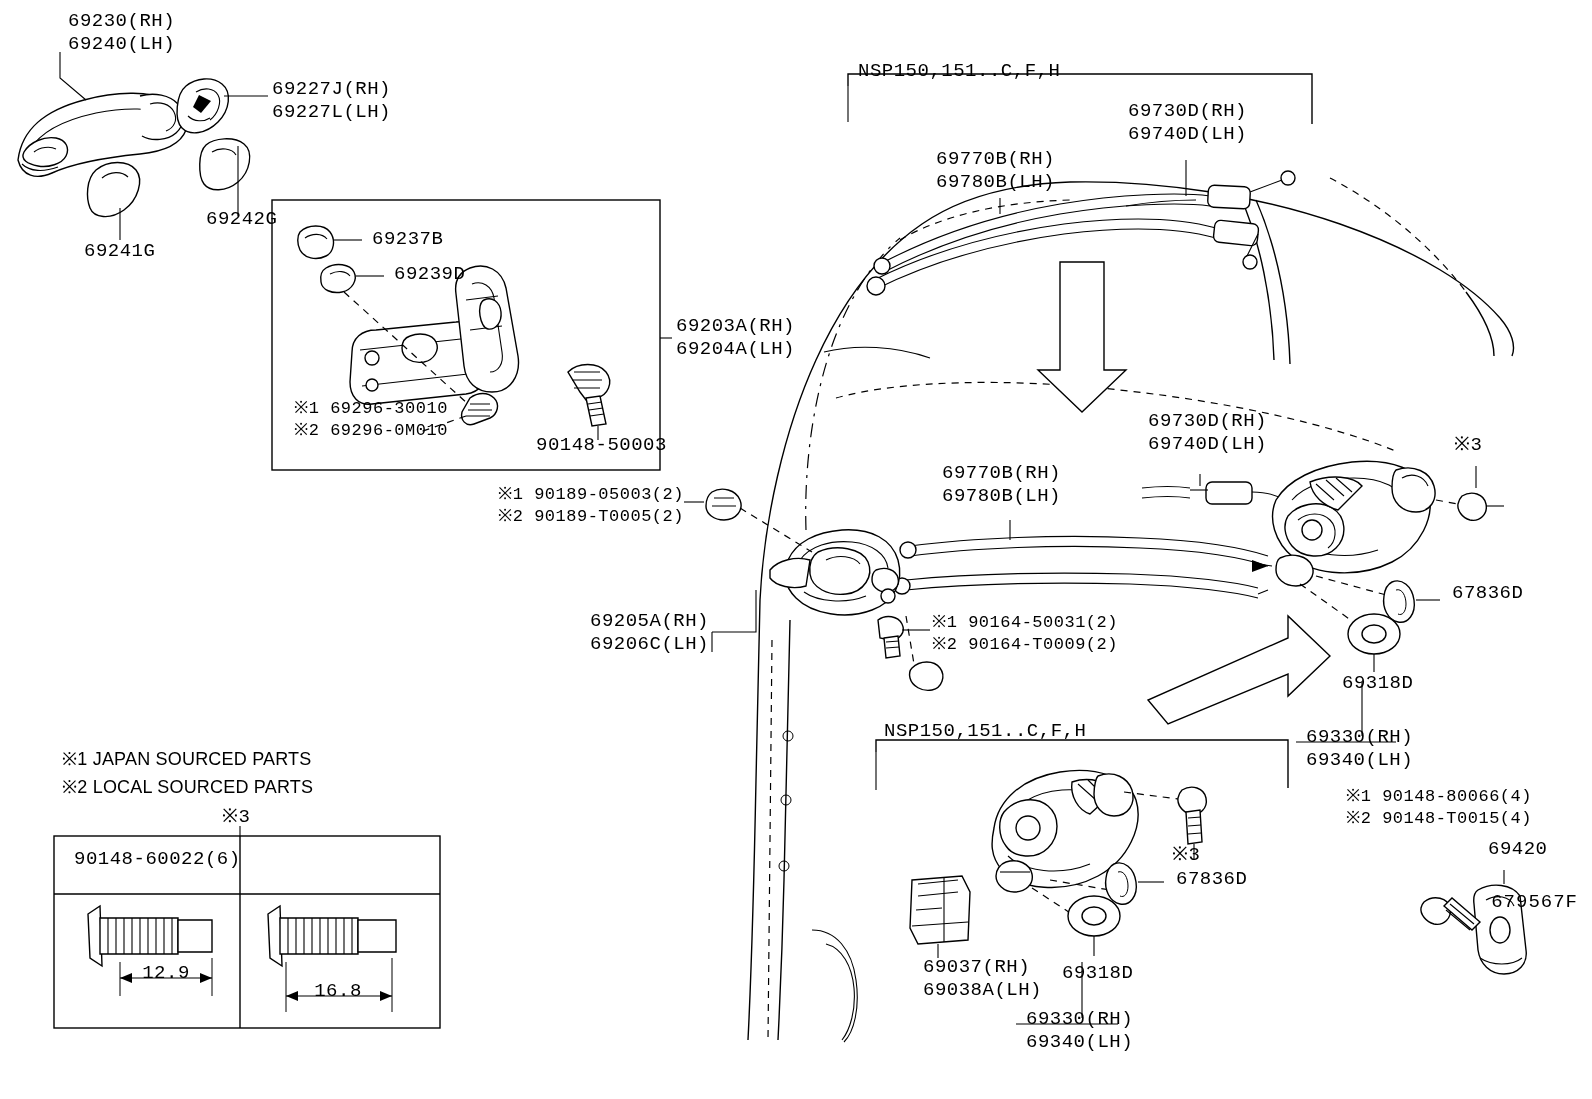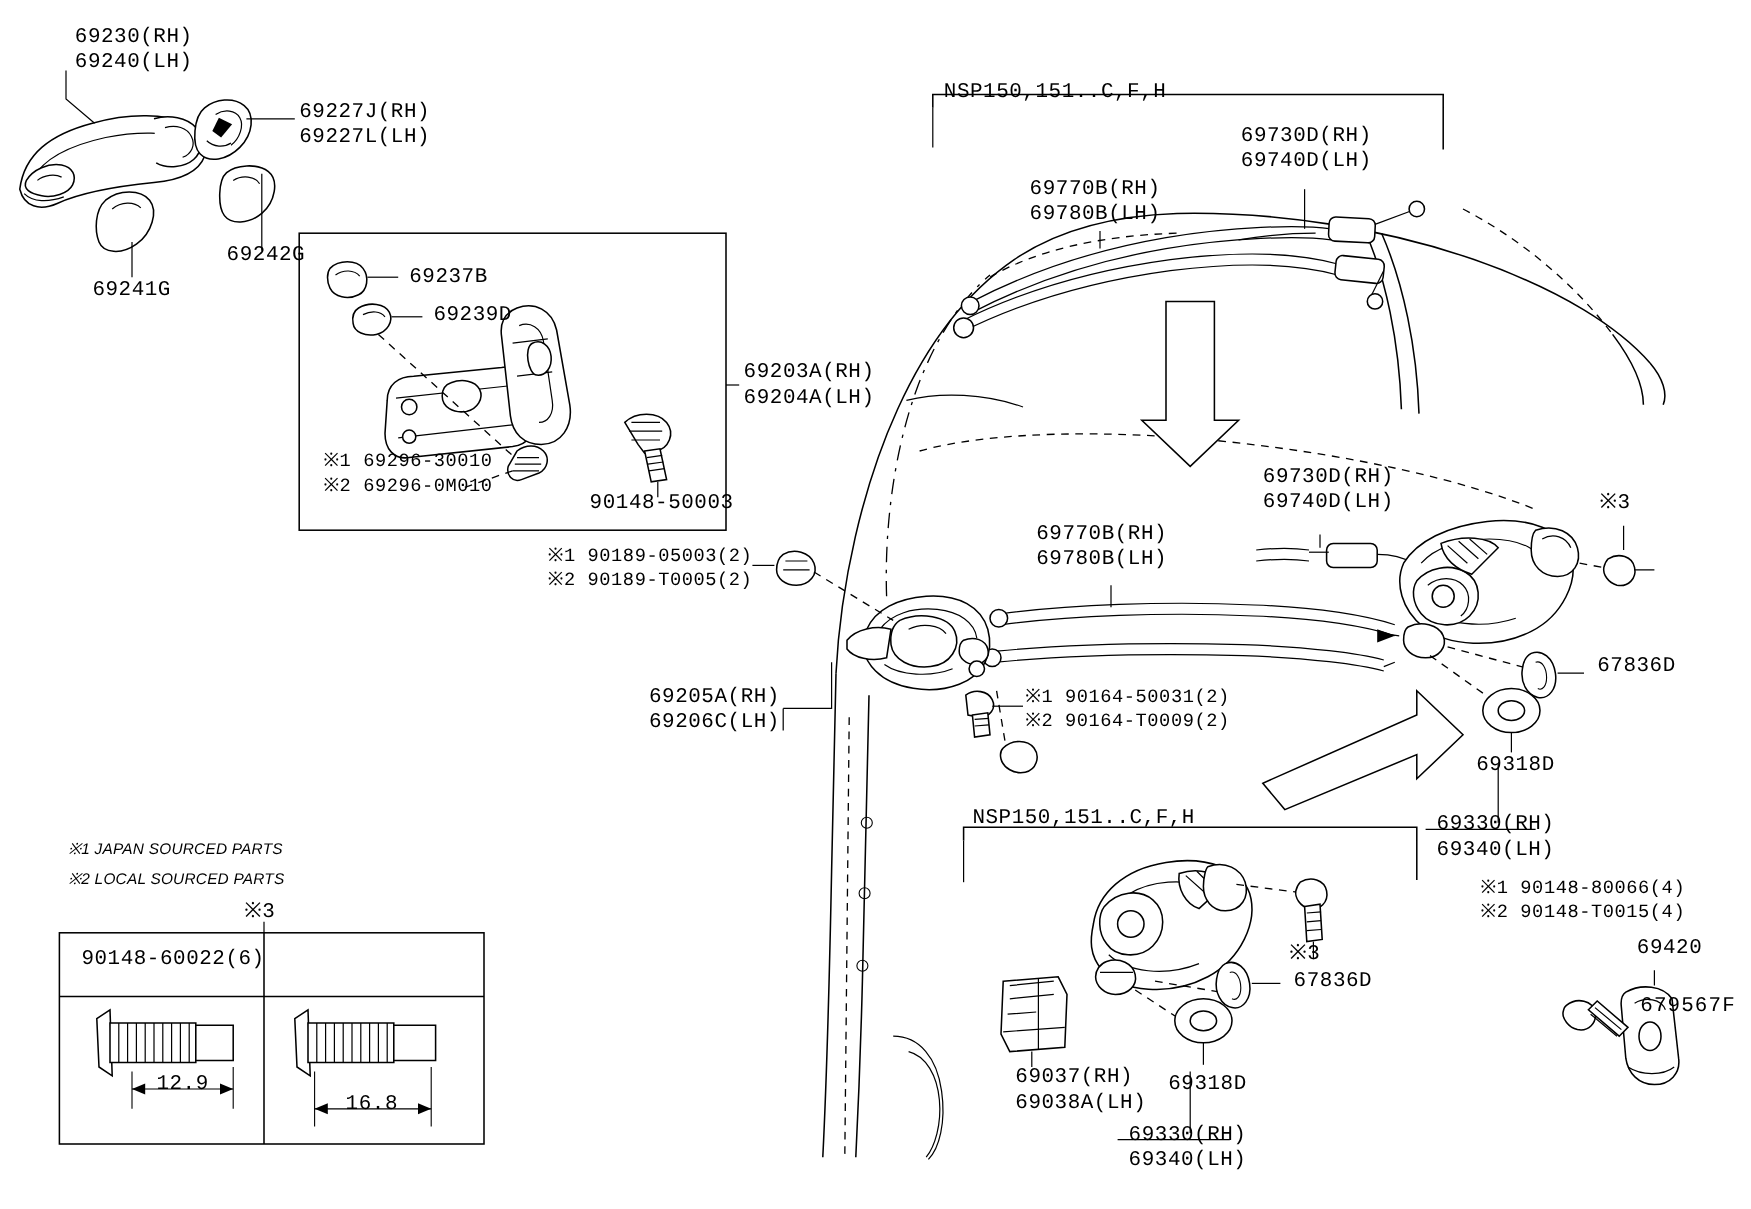--- a/index.html
+++ b/index.html
@@ -1,20 +1,20 @@
 <!DOCTYPE html>
 <html><head>
 <meta charset="utf-8">
 <style>
   html,body{margin:0;padding:0;background:#ffffff;}
   body{width:1592px;height:1099px;position:relative;font-family:"Liberation Sans",sans-serif;color:#000;overflow:hidden;}
-  #sheet{position:absolute;left:0;top:12px;width:1592px;height:921px;}
+  #sheet{position:absolute;left:0;top:0;width:1592px;height:921px;}
   .lbl{position:absolute;font-size:19px;line-height:23px;letter-spacing:.5px;white-space:pre;font-family:"Liberation Mono",monospace;}
   .lbl.sm{font-size:17px;line-height:21px;}
-  .lbl.note{font-family:"Liberation Sans",sans-serif;font-size:14px;letter-spacing:.2px;font-style:italic;}
+  .lbl.note{font-family:"Liberation Sans",sans-serif;font-size:18px;letter-spacing:.2px;}
   .lbl.ctr{text-align:center;}
   svg{position:absolute;left:0;top:0;overflow:visible;}
   .ln{fill:none;stroke:#000;stroke-width:1.4;}
   .ln2{fill:none;stroke:#000;stroke-width:1.1;}
   .dsh{fill:none;stroke:#000;stroke-width:1.2;stroke-dasharray:7 6;}
   .dshx{fill:none;stroke:#000;stroke-width:1.2;stroke-dasharray:14 7 3 7;}
   .fil{fill:#ffffff;stroke:#000;stroke-width:1.4;}
   .box{fill:none;stroke:#000;stroke-width:1.4;}
   .thin{fill:none;stroke:#000;stroke-width:1;}
   .blk{fill:#000;}

